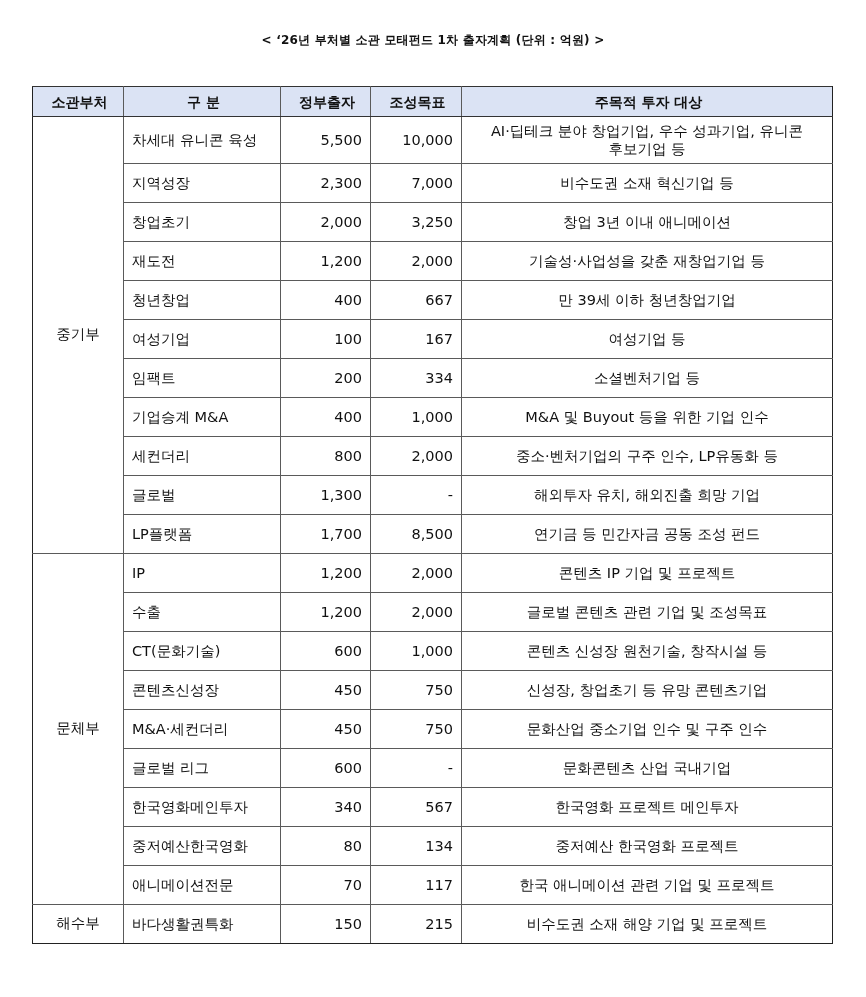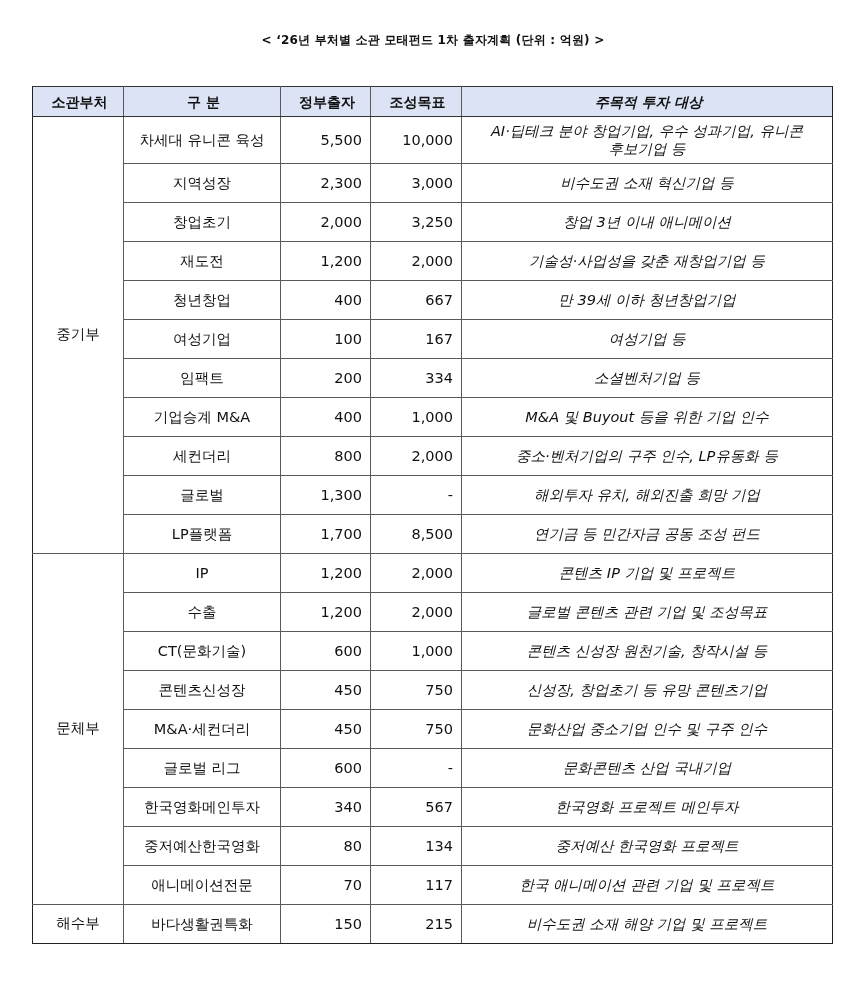--- a/index.html
+++ b/index.html
@@ -55,21 +55,20 @@
       height: 38px;
     }
     table.plan tr.tall td {
       height: 46px;
     }
     td.ministry {
       text-align: center;
       font-family: Liberation Mono, monospace;
     }
     td.category {
-      text-align: center;
       white-space: normal;
       word-break: keep-all;
     }
     td.num {
       text-align: right;
       padding-right: 9px;
     }
     td.target {
       text-align: center;
       word-break: keep-all;
@@ -78,21 +77,20 @@
       border-top: 1.5px solid #222;
     }
     table.plan tr:last-child td {
       border-bottom: 1.5px solid #222;
     }
     table.plan td:first-child, table.plan th:first-child {
       border-left: 1.5px solid #222;
     }
     table.plan td:last-child, table.plan th:last-child {
       border-right: 1.5px solid #222;
-      font-style: italic;
     }
   </style>
 </head>
 <body>
 
 <div class="title">&lt; ‘26년 부처별 소관 모태펀드 1차 출자계획 (단위 : 억원) &gt;</div>
 
 <table class="plan">
   <colgroup>
     <col style="width:91px">
@@ -115,21 +113,21 @@
     <tr class="tall group-start">
       <td class="ministry" rowspan="11">중기부</td>
       <td class="category">차세대 유니콘 육성</td>
       <td class="num">5,500</td>
       <td class="num">10,000</td>
       <td class="target">AI·딥테크 분야 창업기업, 우수 성과기업, 유니콘 후보기업 등</td>
     </tr>
     <tr>
       <td class="category">지역성장</td>
       <td class="num">2,300</td>
-      <td class="num">3,000</td>
+      <td class="num">7,000</td>
       <td class="target">비수도권 소재 혁신기업 등</td>
     </tr>
     <tr>
       <td class="category">창업초기</td>
       <td class="num">2,000</td>
       <td class="num">3,250</td>
       <td class="target">창업 3년 이내 애니메이션</td>
     </tr>
     <tr>
       <td class="category">재도전</td>

